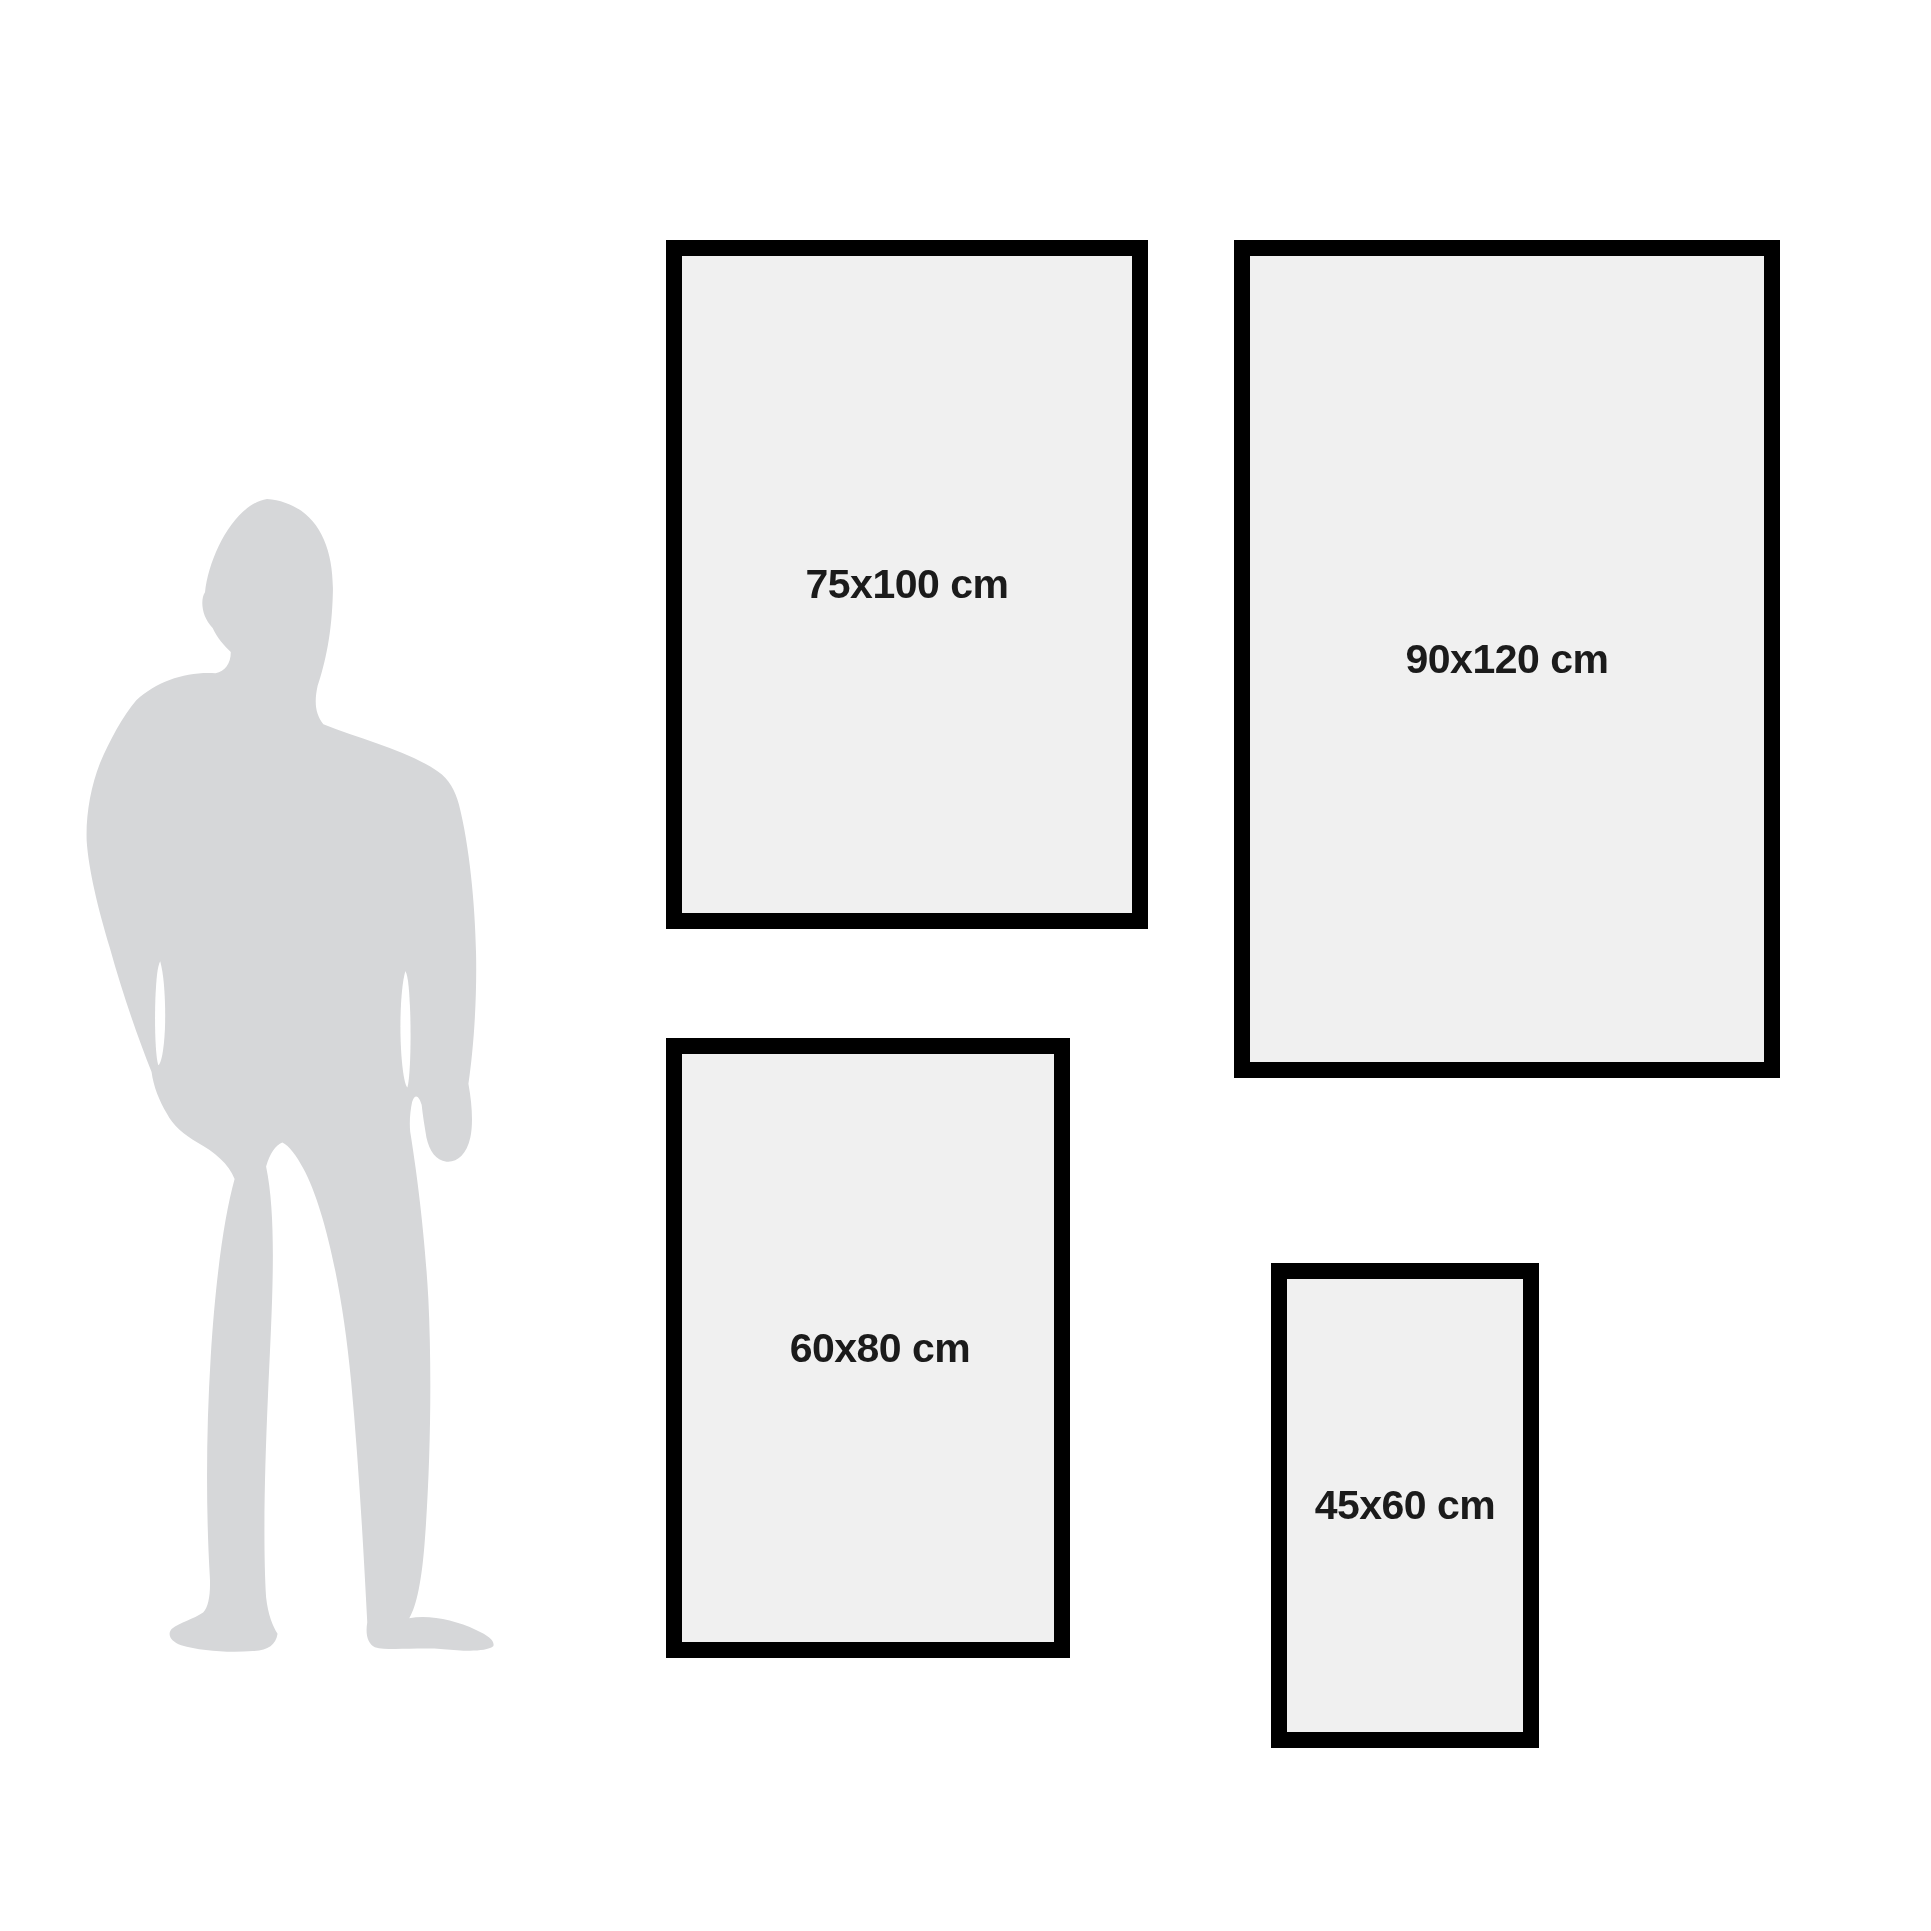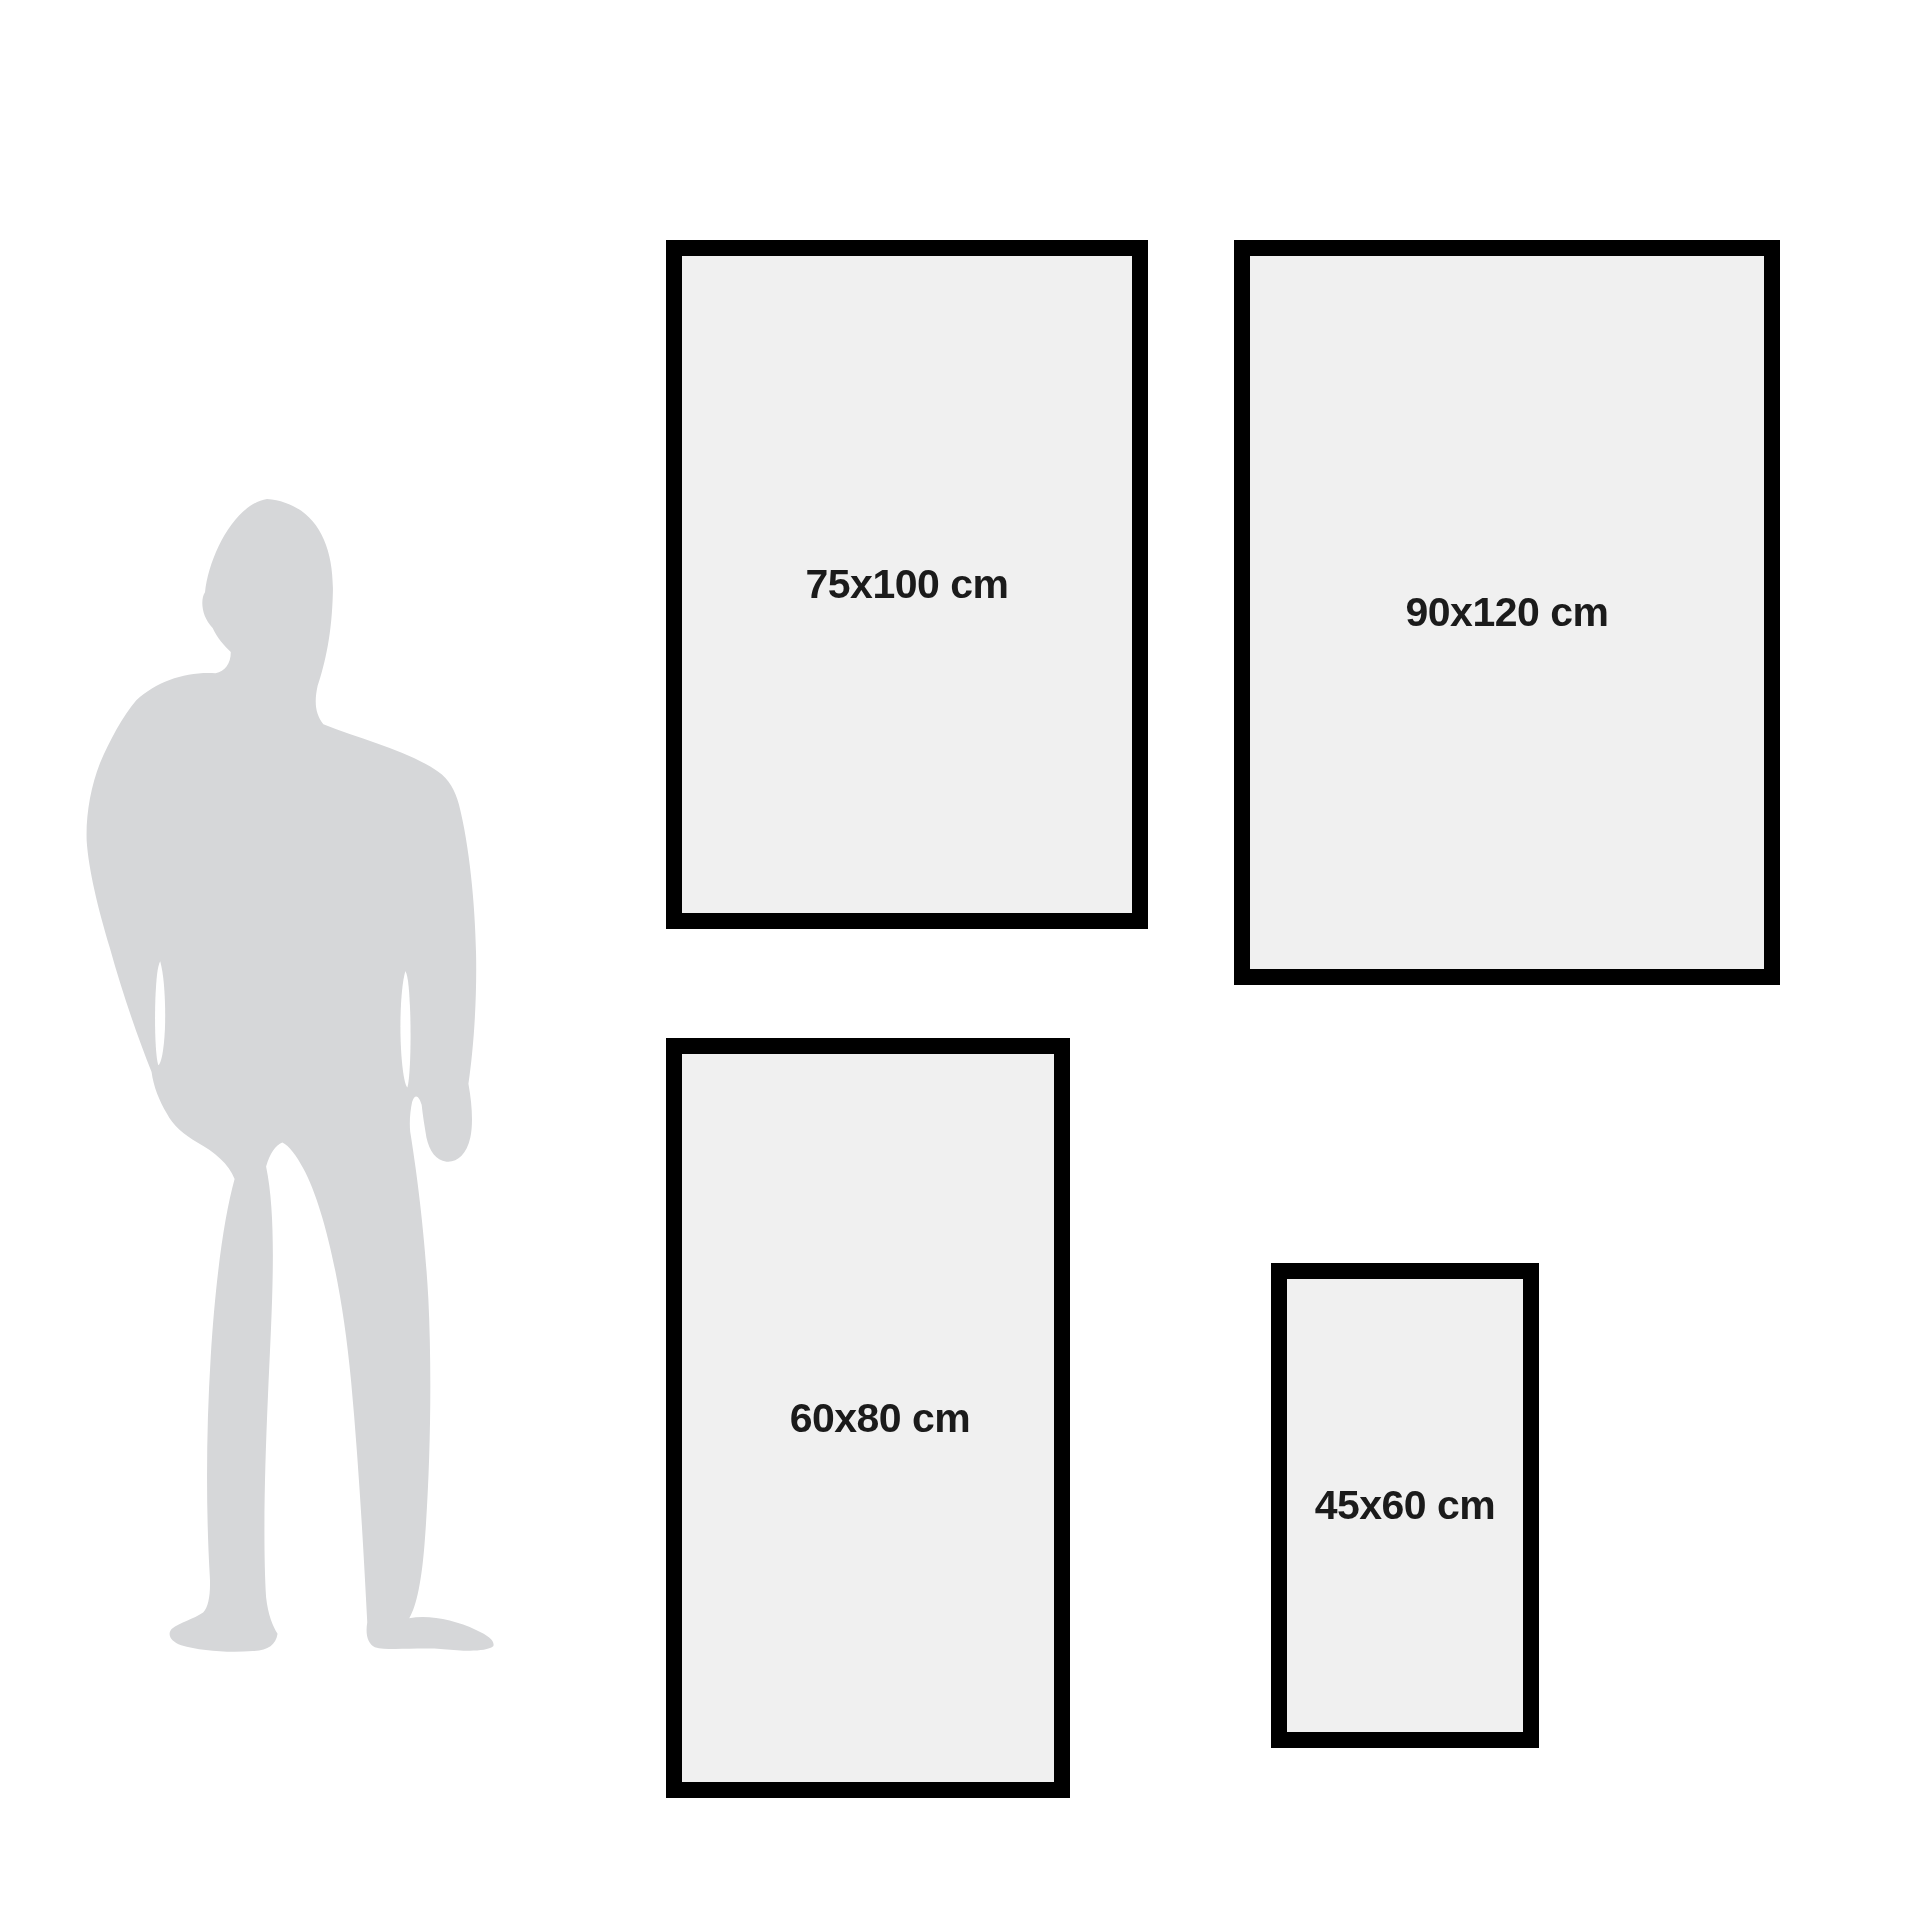--- a/index.html
+++ b/index.html
@@ -32,22 +32,22 @@
     justify-content:center;
   }
   .frame-label{
     color:var(--label_text);
     font-weight:600;
     font-size:41px;
     letter-spacing:-0.5px;
     white-space:nowrap;
   }
   .frame-75  {left:666px;  top:240px;  width:482px; height:689px;}
-  .frame-90  {left:1234px; top:240px;  width:546px; height:745px;}
-  .frame-60  {left:666px;  top:1038px; width:404px; height:760px;padding-left:24px;}
+  .frame-90  {left:1234px; top:240px;  width:546px; height:838px;}
+  .frame-60  {left:666px;  top:1038px; width:404px; height:620px;padding-left:24px;}
   .frame-45  {left:1271px; top:1263px; width:268px; height:485px;}
   .frame-30  {left:1574px; top:1352px; width:206px; height:306px;}
   .frame-30 .frame-label{font-size:32px;}
 </style>
 </head>
 <body>
 
 <div class="canvas">
 
   <svg class="silhouette" viewBox="0 0 460 1200" preserveAspectRatio="none" aria-hidden="true">

